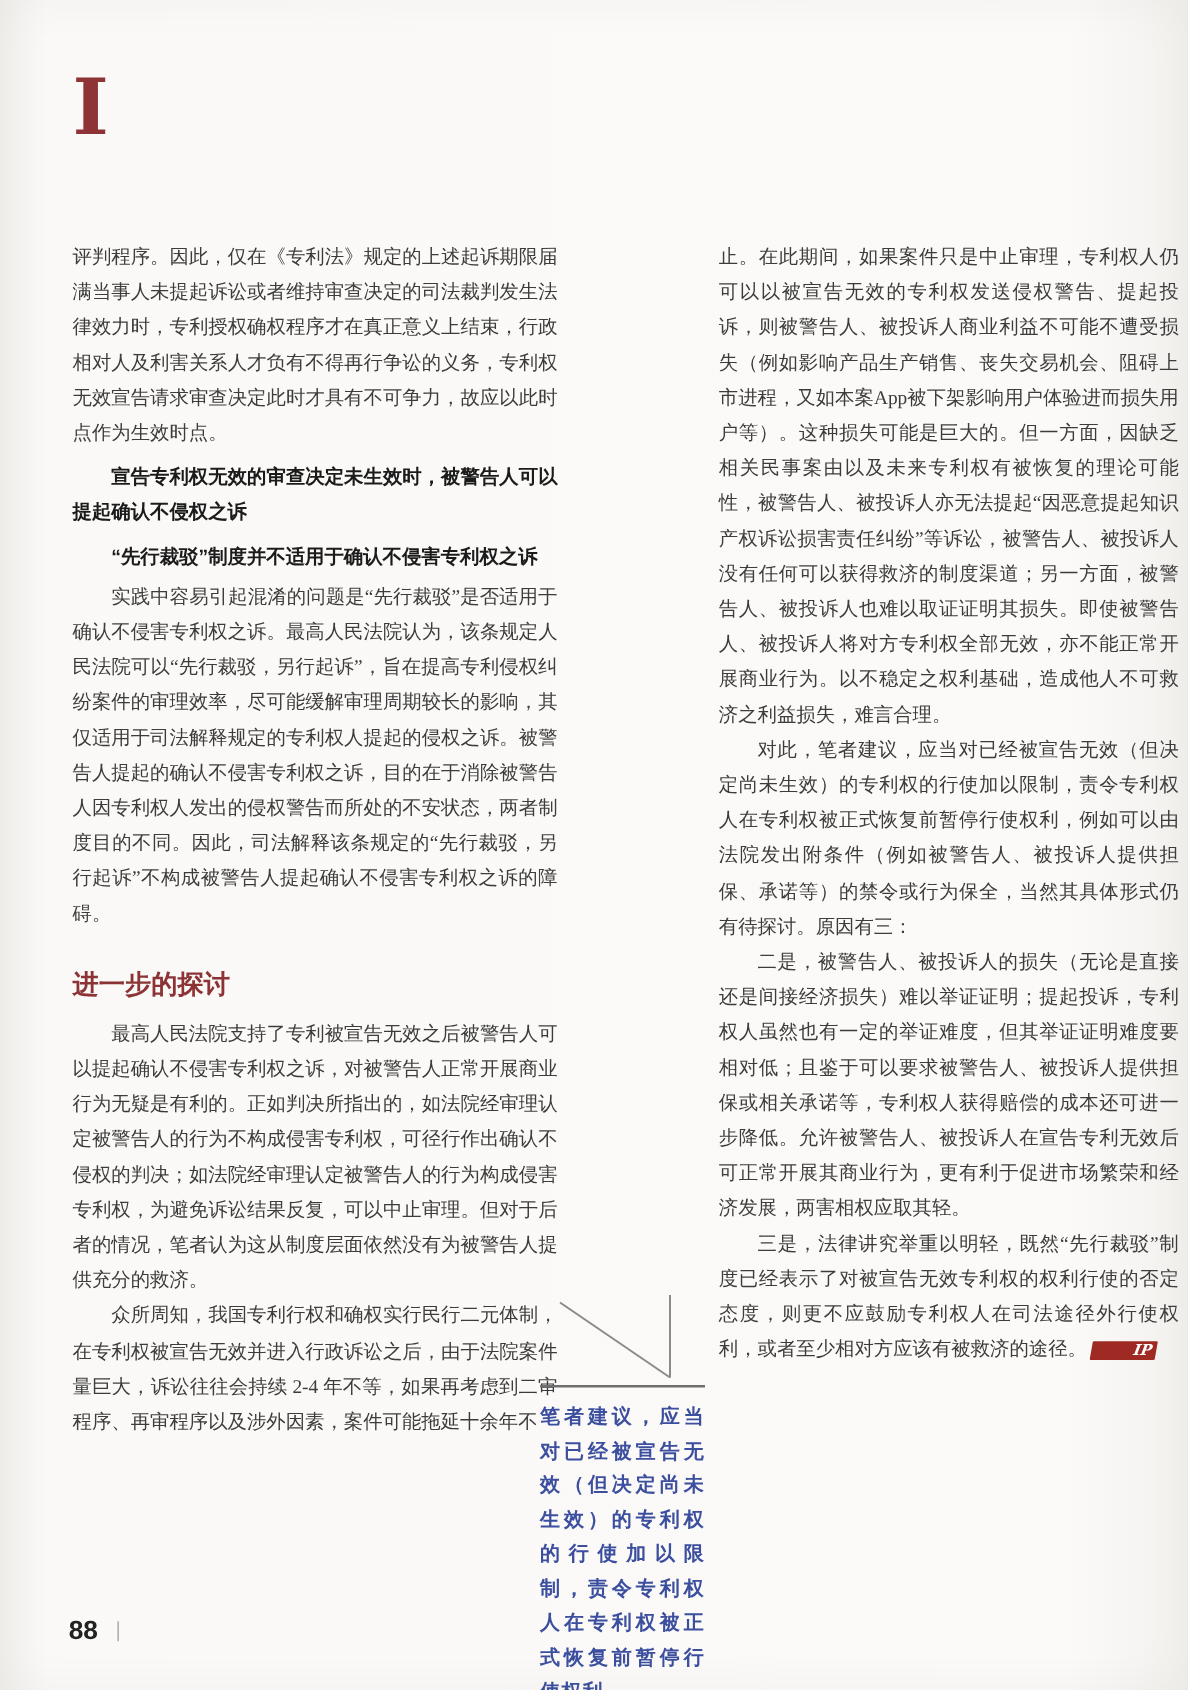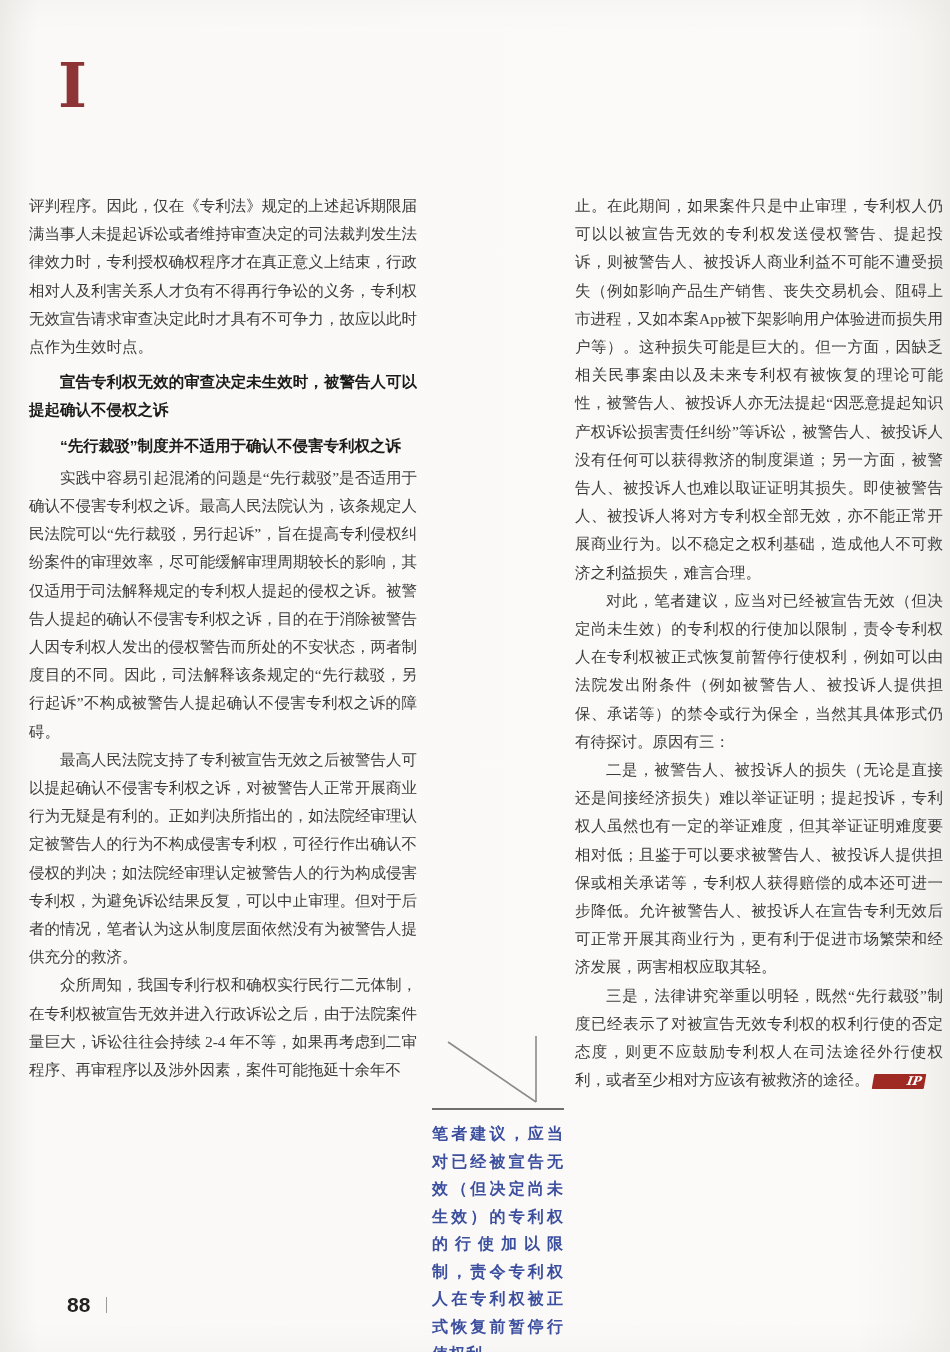--- a/index.html
+++ b/index.html
@@ -34,21 +34,21 @@
     color:#7b7b7b;margin-top:4px;
   }
   
   .col{
     position:absolute;top:192px;
     font-size:15.5px;line-height:28.2px;
     color:#3c3c3c;
     text-align:justify;
     word-break:break-all;
   }
-  .col-left{left:29px;width:388px;}
+  .col-left{left:58px;width:388px;}
   .col-right{left:575px;width:368px;}
   .col p{margin:0;}
   .col p.indent{text-indent:2em;}
   .subhead{
     font-family:Liberation Sans, sans-serif;
     font-weight:bold;color:#1b1b1b;
     margin:7px 0 4px 0 !important;
     text-indent:2em;
   }
   .section-title{
@@ -80,40 +80,41 @@
     padding:0 3px;margin-left:3px;
     transform:skewX(-10deg);
     border-radius:1px;
   }
   
   .footer{
     position:absolute;left:55px;top:1293px;
     display:flex;align-items:center;
     font-family:"Liberation Sans", sans-serif;
   }
-  .page-num{font-size:21px;font-weight:bold;color:#222;margin-left:12px;}
+  .page-num{font-size:21px;font-weight:bold;color:#222;}
   .footer-bar{
     display:inline-block;width:1px;height:16px;
     background:#9a9a9a;margin-left:16px;
   }
 </style>
 </head>
 <body>
 
 <div class="page">
 
   <div class="logo">
     <div class="logo-i">I</div>
   </div>
 
   <div class="col col-left">
     <p>评判程序。因此，仅在《专利法》规定的上述起诉期限届满当事人未提起诉讼或者维持审查决定的司法裁判发生法律效力时，专利授权确权程序才在真正意义上结束，行政相对人及利害关系人才负有不得再行争讼的义务，专利权无效宣告请求审查决定此时才具有不可争力，故应以此时点作为生效时点。</p>
     <p class="subhead">宣告专利权无效的审查决定未生效时，被警告人可以提起确认不侵权之诉</p>
     <p class="subhead">“先行裁驳”制度并不适用于确认不侵害专利权之诉</p>
     <p class="indent">实践中容易引起混淆的问题是“先行裁驳”是否适用于确认不侵害专利权之诉。最高人民法院认为，该条规定人民法院可以“先行裁驳，另行起诉”，旨在提高专利侵权纠纷案件的审理效率，尽可能缓解审理周期较长的影响，其仅适用于司法解释规定的专利权人提起的侵权之诉。被警告人提起的确认不侵害专利权之诉，目的在于消除被警告人因专利权人发出的侵权警告而所处的不安状态，两者制度目的不同。因此，司法解释该条规定的“先行裁驳，另行起诉”不构成被警告人提起确认不侵害专利权之诉的障碍。</p>
+    <p class="section-title">进一步的探讨</p>
     <p class="indent">最高人民法院支持了专利被宣告无效之后被警告人可以提起确认不侵害专利权之诉，对被警告人正常开展商业行为无疑是有利的。正如判决所指出的，如法院经审理认定被警告人的行为不构成侵害专利权，可径行作出确认不侵权的判决；如法院经审理认定被警告人的行为构成侵害专利权，为避免诉讼结果反复，可以中止审理。但对于后者的情况，笔者认为这从制度层面依然没有为被警告人提供充分的救济。</p>
     <p class="indent">众所周知，我国专利行权和确权实行民行二元体制，在专利权被宣告无效并进入行政诉讼之后，由于法院案件量巨大，诉讼往往会持续 2-4 年不等，如果再考虑到二审程序、再审程序以及涉外因素，案件可能拖延十余年不</p>
   </div>
 
   <div class="pull-quote">
     <svg class="pq-marker" width="132" height="70" viewBox="0 0 132 70" xmlns="http://www.w3.org/2000/svg">
       <line x1="16" y1="6" x2="104" y2="66" stroke="#8a8a8a" stroke-width="1.6"></line>
       <line x1="104" y1="0" x2="104" y2="66" stroke="#8a8a8a" stroke-width="1.6"></line>
     </svg>
     <hr class="pq-rule">

